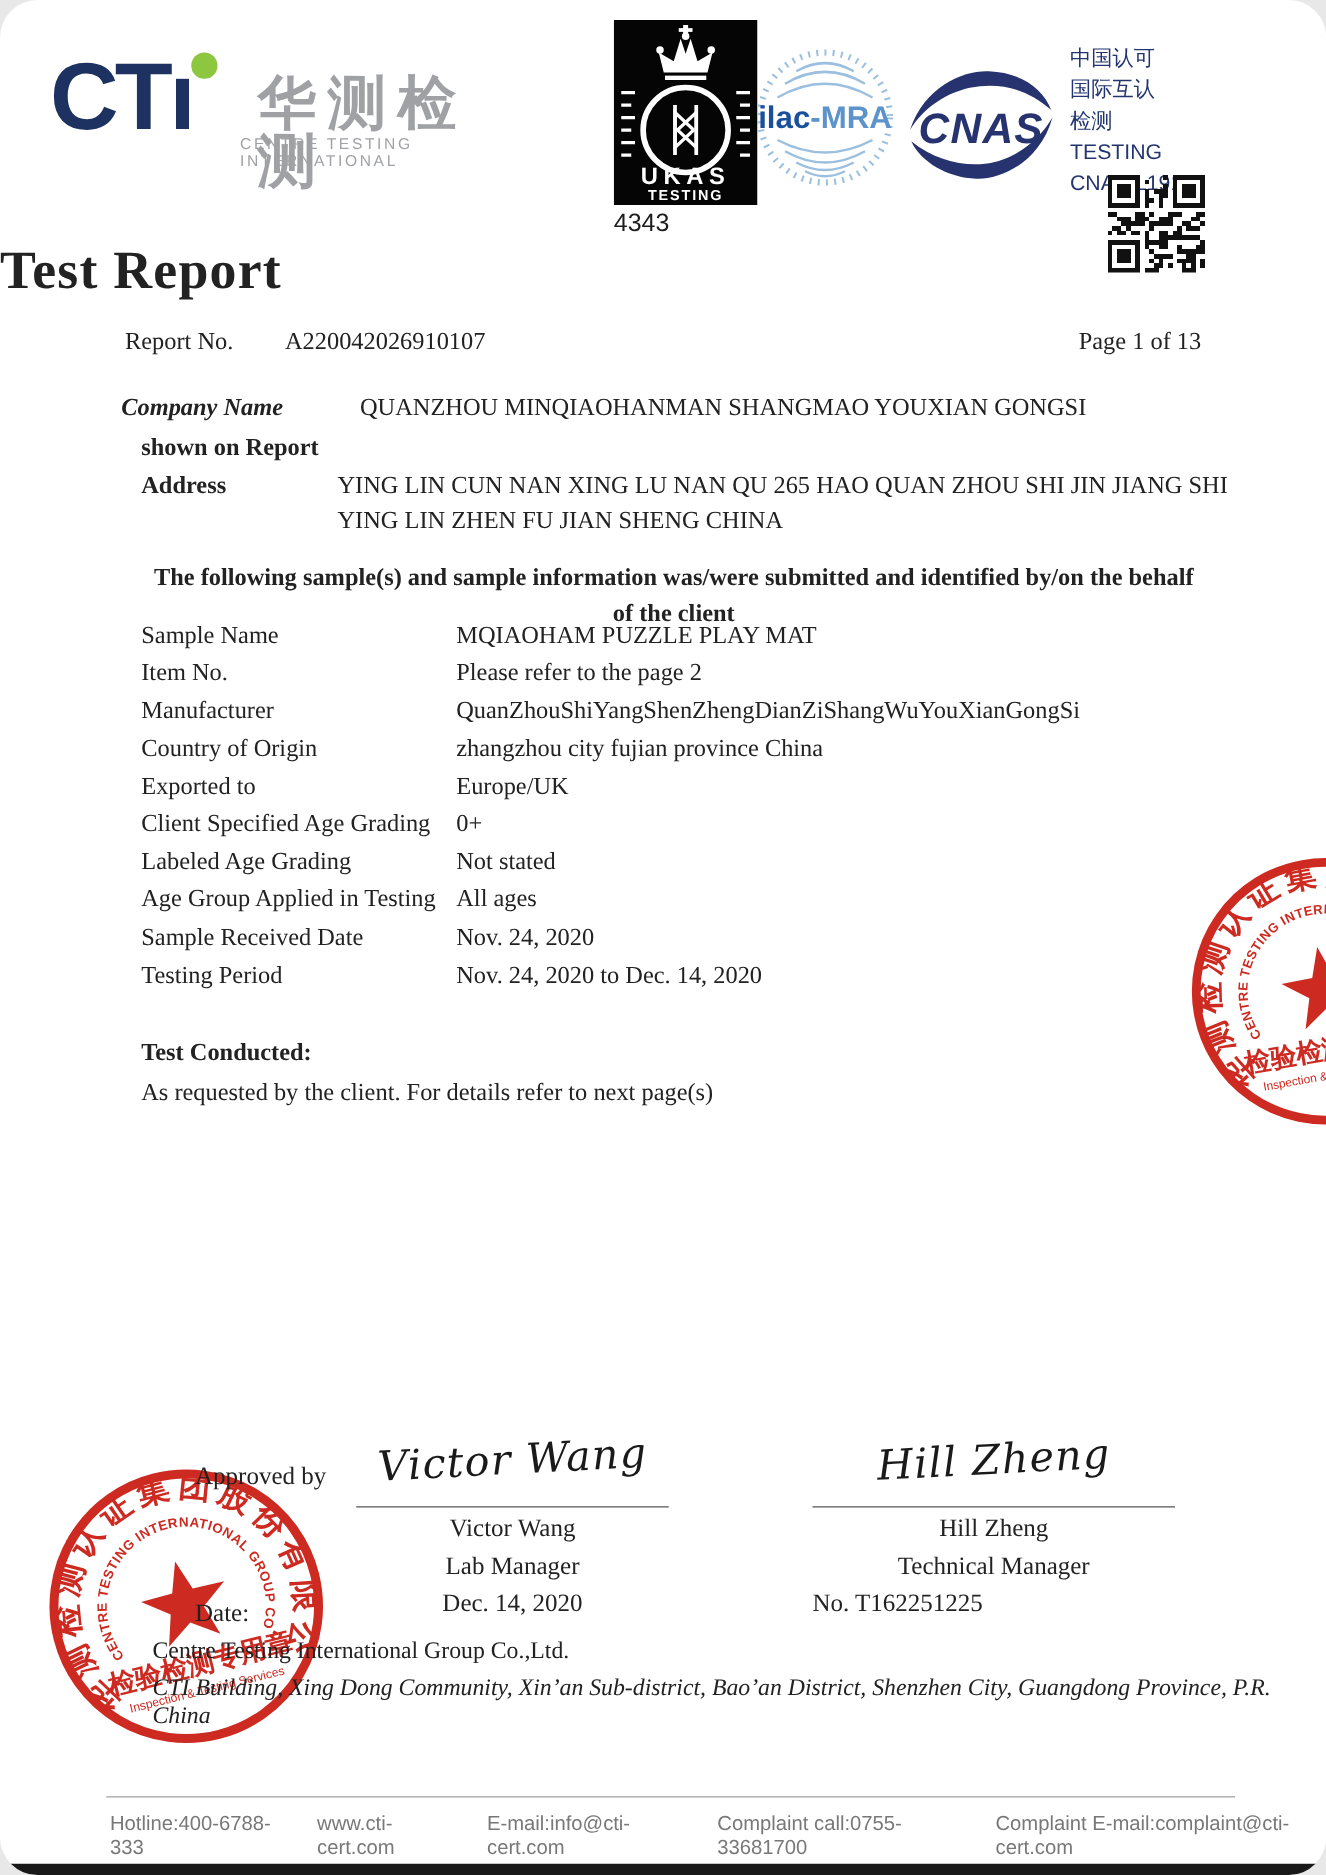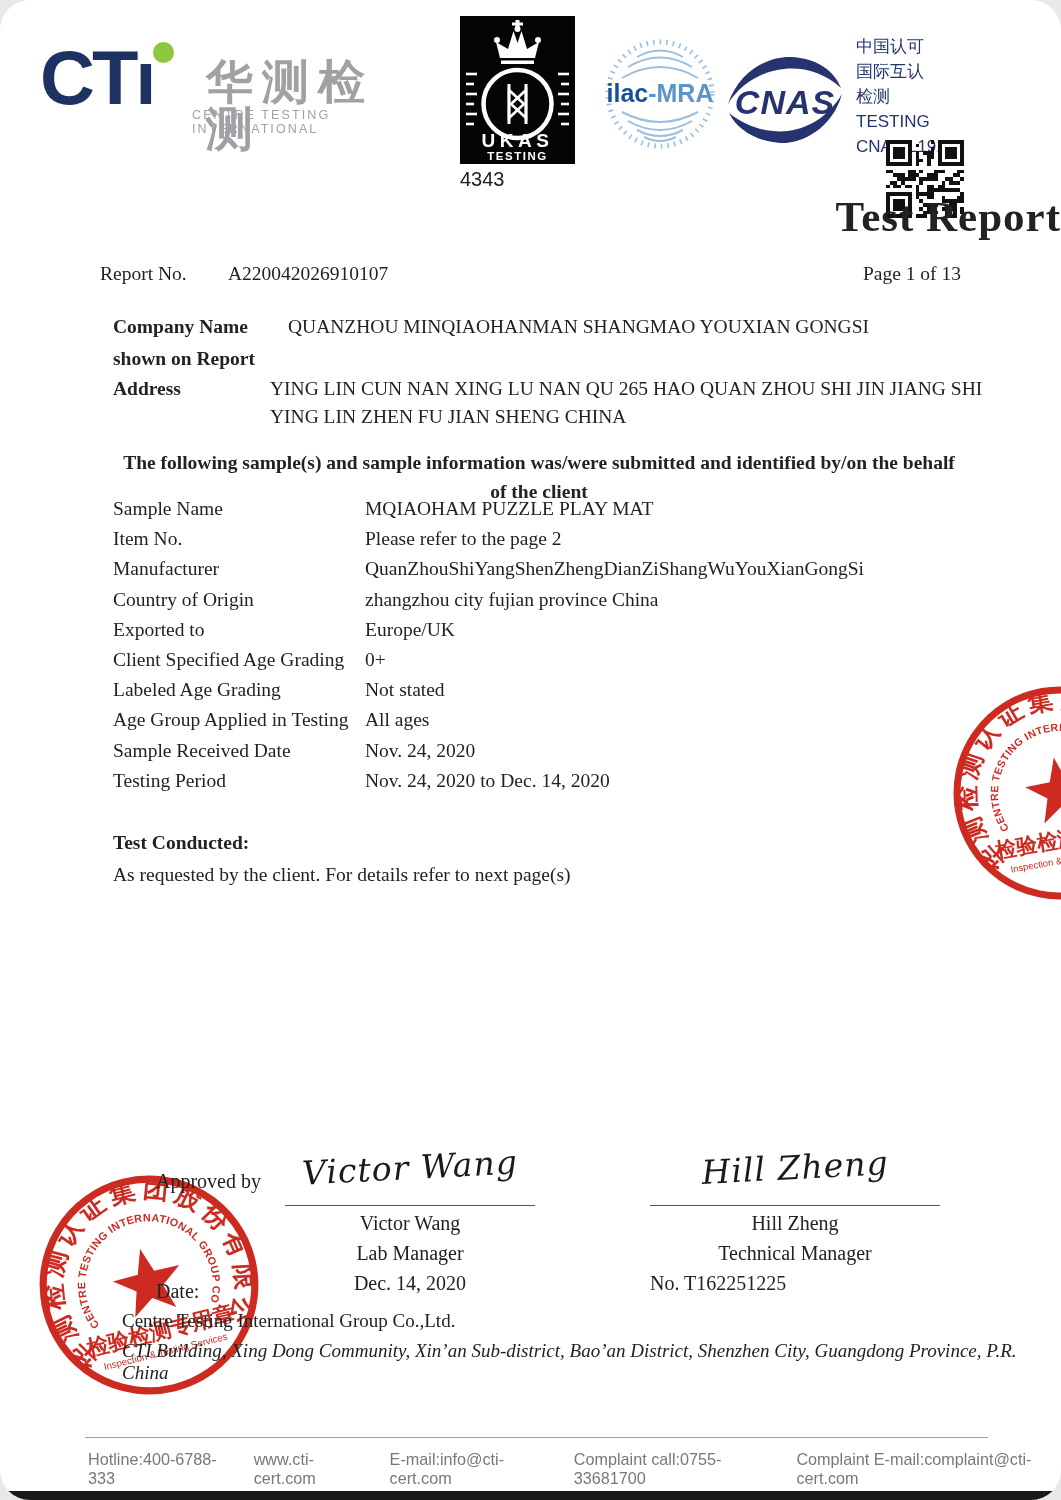--- a/index.html
+++ b/index.html
@@ -14,21 +14,21 @@
             line-height:1;color:#1d3260;letter-spacing:-3px;}
   .cti-dot{width:21px;height:21px;border-radius:50%;background:#8dc63f;}
   .cti-cn{font-size:47px;line-height:1;color:#9fa1a4;letter-spacing:9px;
           font-family:"Liberation Sans","DejaVu Sans",sans-serif;font-weight:600;}
   .cti-sub{font-size:12.5px;letter-spacing:2.1px;color:#9fa1a4;
            font-family:"Liberation Sans",sans-serif;font-weight:normal;}
 
   .accred{font-family:"Liberation Sans","DejaVu Sans",sans-serif;font-size:17px;
           line-height:25px;color:#23356f;}
 
-  .title{width:100%;text-align:right;font-size:43px;font-weight:bold;letter-spacing:1px;}
+  .title{width:100%;text-align:left;font-size:43px;font-weight:bold;letter-spacing:1px;}
 
   .body-txt{font-size:19.5px;}
   .row{display:flex;height:30.2px;align-items:flex-start;}
   .row .lbl{width:252px;flex:none;}
   .sig-name{font-size:20px;text-align:center;}
   .sig-line{border-top:1.6px solid #555;}
   .signature{font-family:"DejaVu Serif",serif;font-style:italic;font-size:33px;
              letter-spacing:1px;color:#1a1a1a;transform:rotate(-3deg);}
 
   .contacts{display:flex;gap:27px;font-size:16.2px;color:#787878;
@@ -42,21 +42,21 @@
 
 <div class="page">
 
   <div class="abs" style="left:40px;top:28px;width:380px;height:96px;">
     <div class="abs cti-word" style="left:0;top:12px;"><span>CT</span><span>ı</span></div>
     <div class="abs cti-dot" style="left:113px;top:14px;"></div>
     <div class="abs cti-cn" style="left:150px;top:30px;margin-left:16px;">华测检测</div>
     <div class="abs cti-sub" style="left:152px;top:80px;">CENTRE TESTING INTERNATIONAL</div>
   </div>
 
-  <div class="abs" style="left:460px;top:16px;width:115px;height:178px;">
+  <div class="abs" style="left:491px;top:16px;width:115px;height:178px;">
     <svg width="115" height="148" viewBox="0 0 115 148">
       <rect x="0" y="0" width="115" height="148" fill="#050505"></rect>
       <rect x="55.5" y="4" width="4" height="9" fill="#fff"></rect>
         <rect x="52" y="6.5" width="11" height="3" fill="#fff"></rect>
       <path d="M40,42 L75,42 L79,26 L67,33 L61.5,15 L57.5,27 L53.5,15 L48,33 L36,26 Z" fill="#fff"></path>
       <circle cx="37" cy="24" r="3" fill="#fff"></circle>
         <circle cx="57.5" cy="13" r="3" fill="#fff"></circle>
         <circle cx="78" cy="24" r="3" fill="#fff"></circle>
       <rect x="41" y="44.5" width="33" height="3.5" fill="#fff"></rect>
       <circle cx="57.5" cy="88" r="34" fill="none" stroke="#fff" stroke-width="4.5"></circle>
@@ -249,21 +249,21 @@
         <rect x="2" y="16" width="3" height="3" fill="#111"></rect>
       </svg>
   </div>
 
   <div class="abs title" style="top:192px;">Test Report</div>
 
   <div class="abs body-txt" style="left:100px;top:263px;">Report No.</div>
   <div class="abs body-txt" style="left:228px;top:263px;">A220042026910107</div>
   <div class="abs body-txt" style="right:100px;top:263px;">Page 1 of 13</div>
 
-  <div class="abs body-txt b" style="left:113px;top:316px;">Company Name</div>
+  <div class="abs body-txt b" style="left:97px;top:316px;font-style:italic;">Company Name</div>
   <div class="abs body-txt b" style="left:113px;top:348px;">shown on Report</div>
   <div class="abs body-txt" style="left:288px;top:316px;">QUANZHOU MINQIAOHANMAN SHANGMAO YOUXIAN GONGSI</div>
   <div class="abs body-txt b" style="left:113px;top:378px;">Address</div>
   <div class="abs body-txt" style="left:270px;top:378px;">YING LIN CUN NAN XING LU NAN QU 265 HAO QUAN ZHOU SHI JIN JIANG SHI</div>
   <div class="abs body-txt" style="left:270px;top:406px;">YING LIN ZHEN FU JIAN SHENG CHINA</div>
 
   <div class="abs body-txt b" style="left:113px;top:448px;width:852px;line-height:29px;text-align:center;">The following sample(s) and sample information was/were submitted and identified by/on the behalf of the client</div>
 
   <div class="abs body-txt" style="left:113px;top:498px;width:860px;">
     <div class="row">

